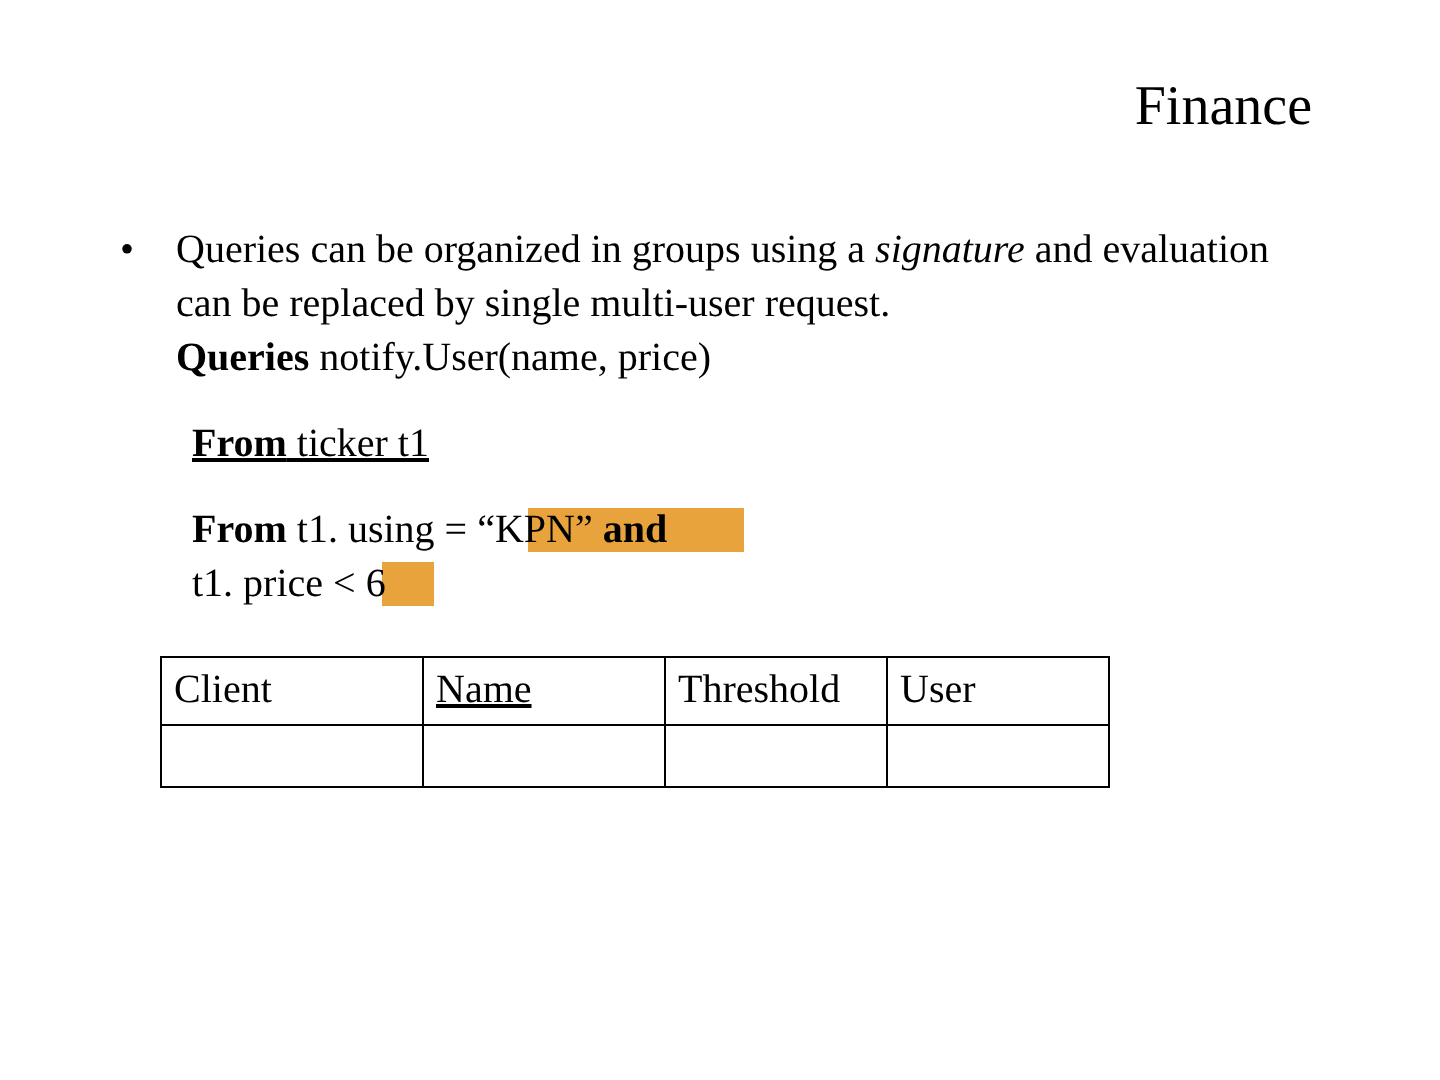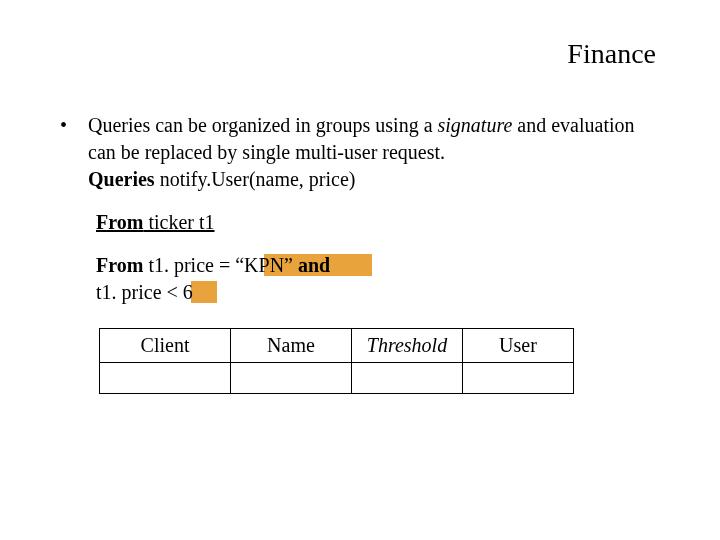--- a/index.html
+++ b/index.html
@@ -57,37 +57,36 @@
     background: #e8a33d;
     height: 22px;
     z-index: 0;
   }
   .where-text {
     position: relative;
     z-index: 1;
   }
   .table-wrap {
     margin-top: 22px;
-    margin-left: 39px;
-    text-align: center;
+    margin-left: 20px;
   }
   table {
     border-collapse: collapse;
     font-size: 20px;
   }
   td {
     border: 1.5px solid #000;
     padding: 3px 6px 3px 6px;
     height: 24px;
     box-sizing: content-box;
     vertical-align: middle;
   }
   .c1 { width: 118px; }
-  .c2 { width: 108px; }
-  .c3 { width: 98px; font-style: italic; }
+  .c2 { width: 108px; text-decoration: underline; }
+  .c3 { width: 98px; }
   .c4 { width: 98px; }
 </style>
 </head>
 <body>
 <div class="slide">
 
   <div class="title">Finance</div>
 
   <div class="body">
 
@@ -101,21 +100,21 @@
     </div>
 
     <div class="clause">
       <span class="bold">From</span><span> ticker t1</span>
     </div>
 
     <div class="clause">
       <div class="where-line">
         <div class="hl" style="left:168px; width:108px; top:2px;"></div>
         <div class="where-text">
-          <span class="bold">From</span><span> t1. price = “KPN” </span><span class="bold">and</span>
+          <span class="bold">From</span><span> t1. using = “KPN” </span><span class="bold">and</span>
         </div>
       </div>
       <br>
       <div class="where-line">
         <div class="hl" style="left:95px; width:26px; top:2px;"></div>
         <div class="where-text">
           <span>t1. price &lt; </span><span>6</span>
         </div>
       </div>
     </div>

